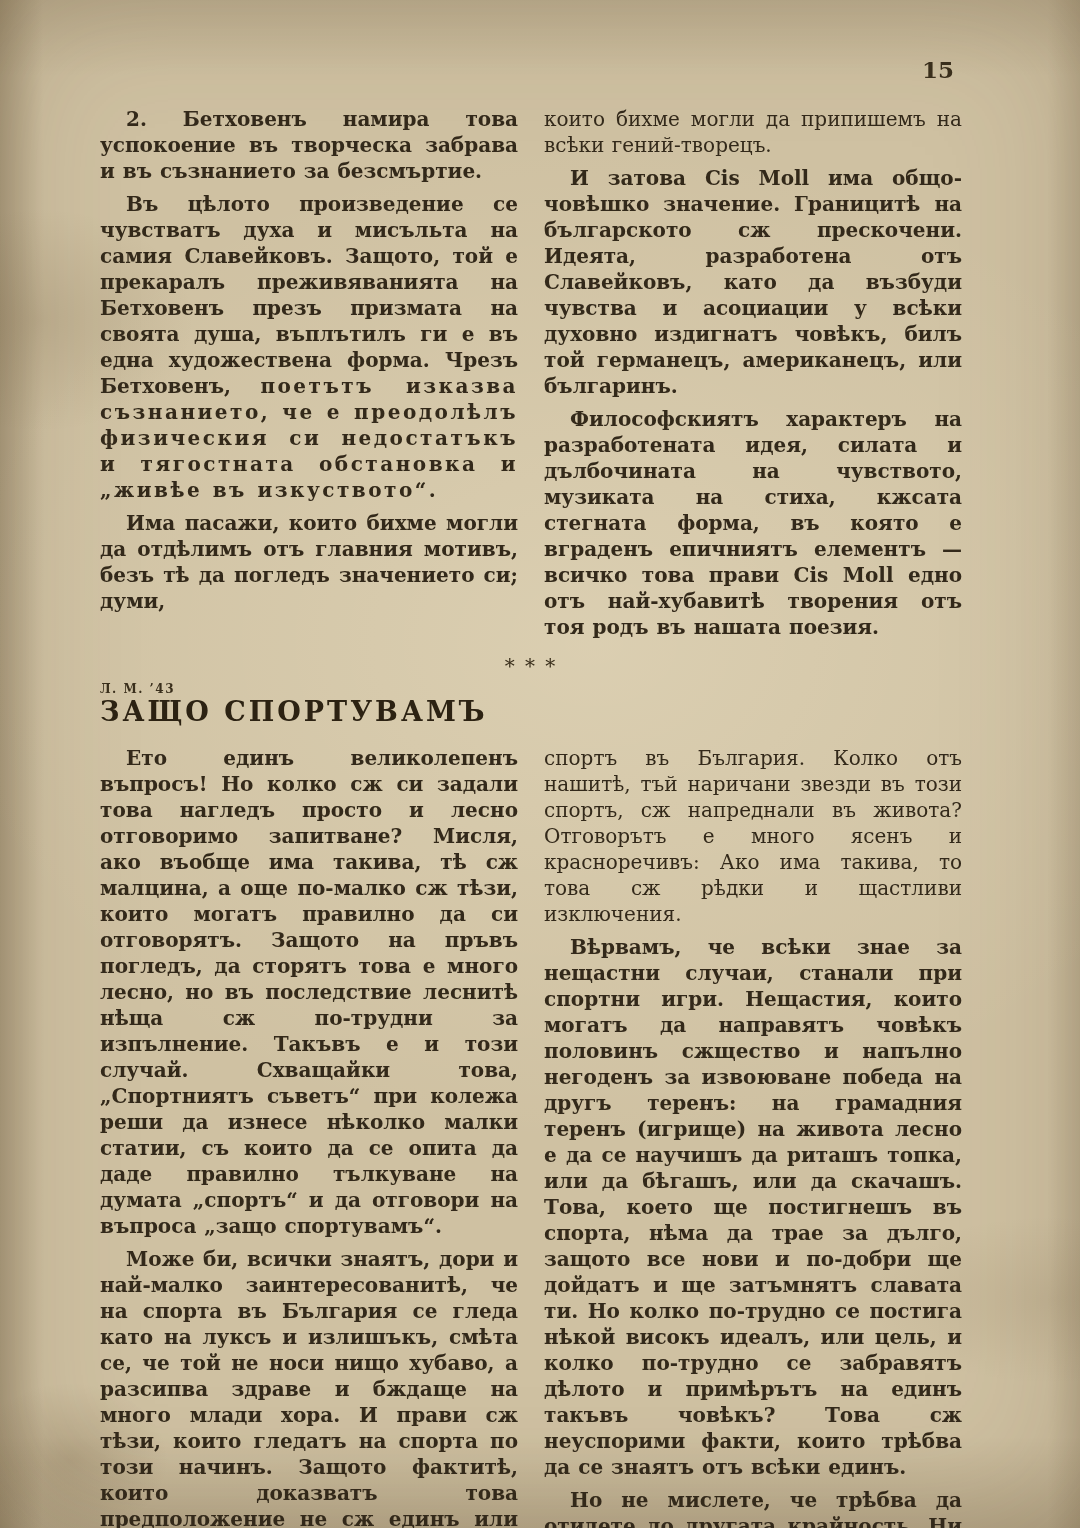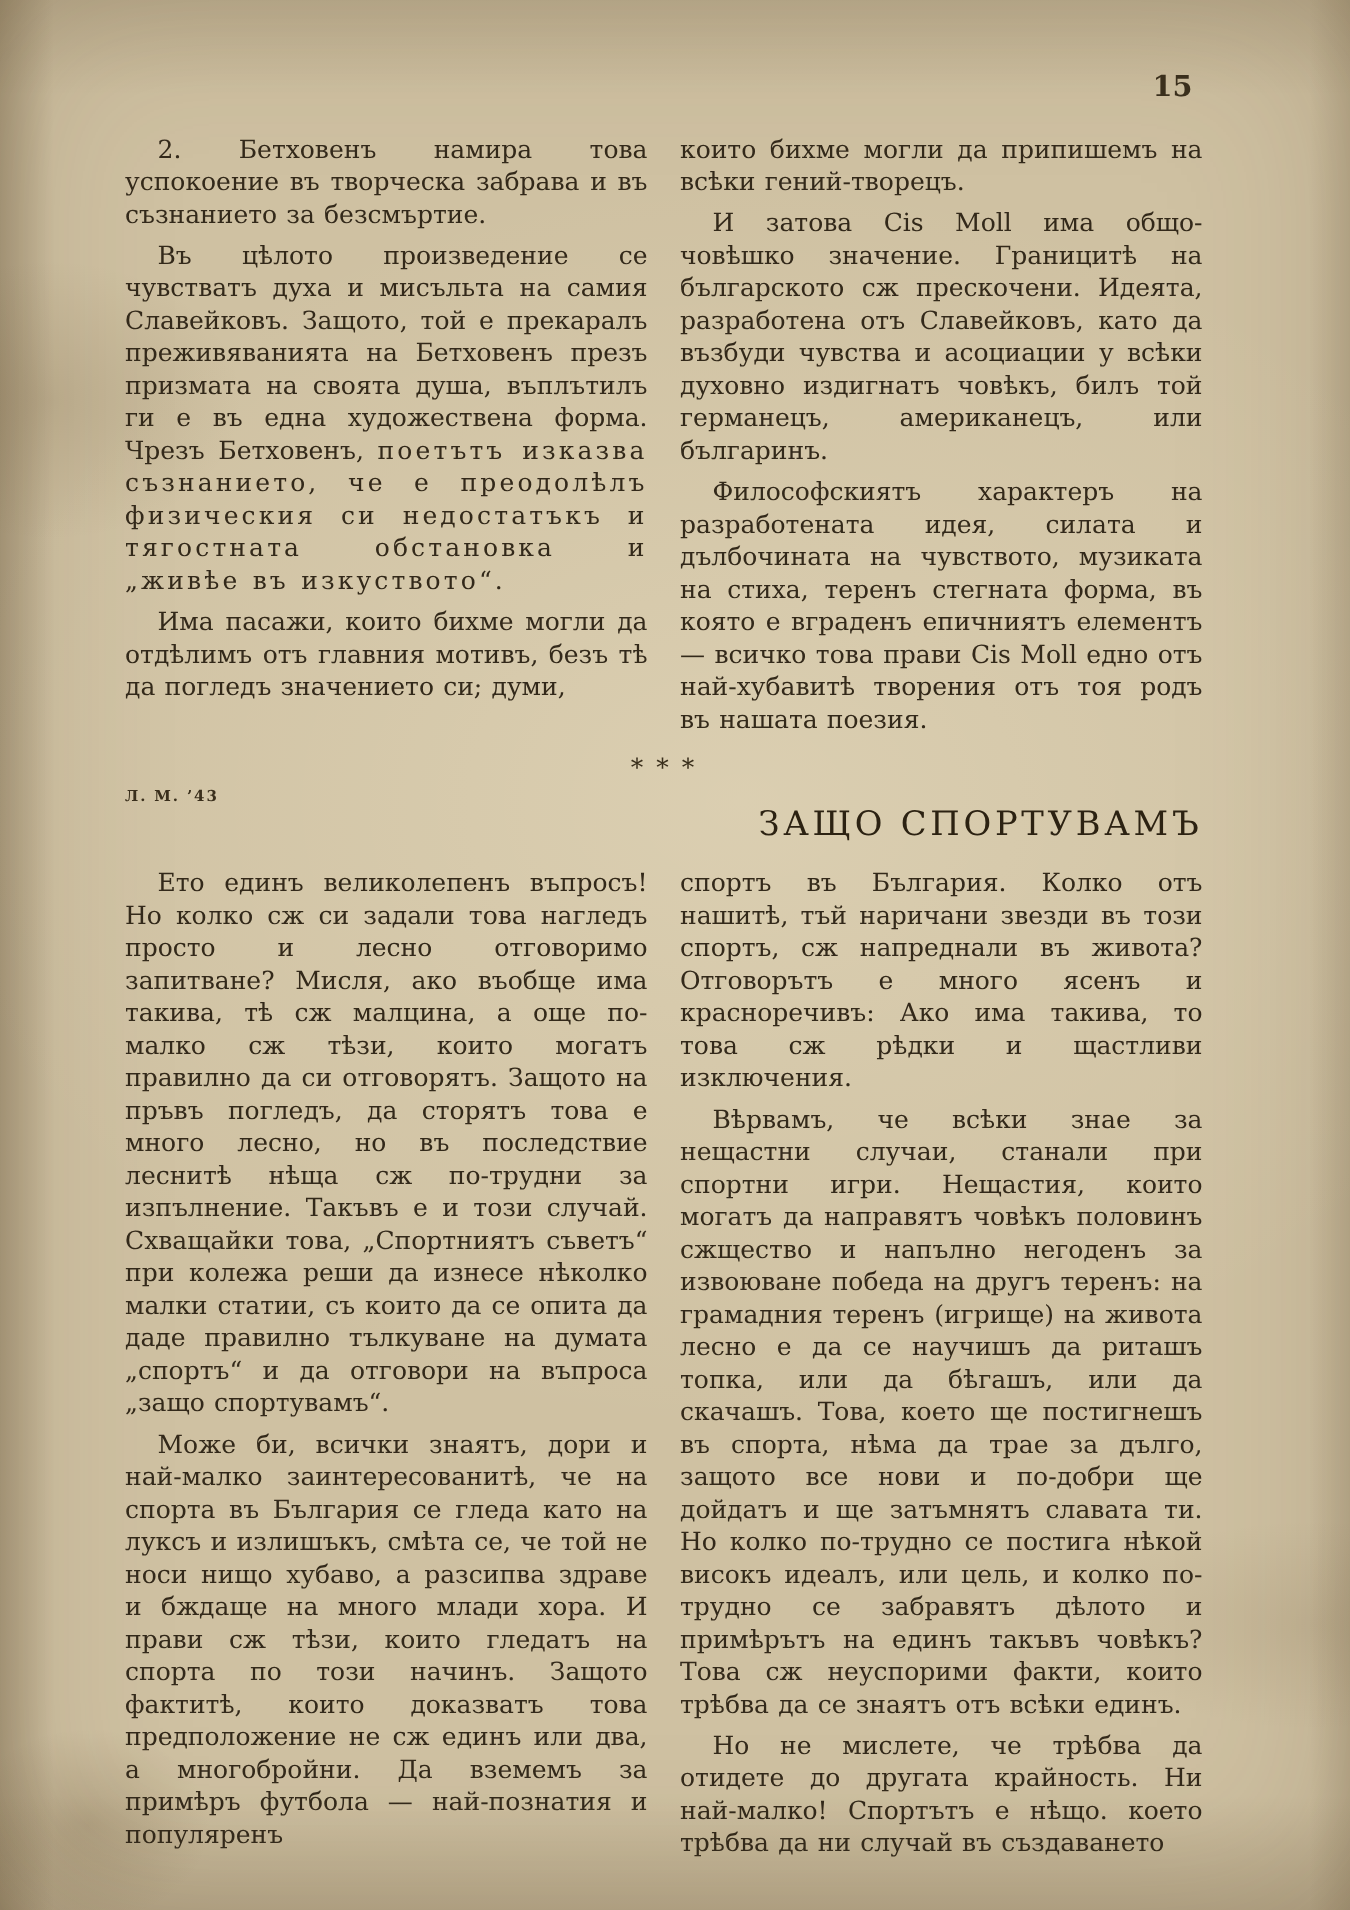--- a/index.html
+++ b/index.html
@@ -51,20 +51,21 @@
   }
   .para {
     margin: 0 0 7px 0;
     font-size: 20px;
     line-height: 26px;
     text-align: justify;
     word-spacing: 1px;
   }
   .para.indent {
     text-indent: 26px;
+    font-weight: bold;
   }
   .para:last-child {
     margin-bottom: 0;
   }
   .spaced {
     letter-spacing: 2.5px;
   }
   .mid-block {
     margin: 14px 0 16px 0;
   }
@@ -76,23 +77,23 @@
   }
   .signature {
     font-size: 12px;
     font-weight: bold;
     letter-spacing: 1.5px;
     margin-top: 4px;
     color: #3a2f1c;
   }
   .title {
     margin: 0 0 18px 0;
-    text-align: right;
+    text-align: left;
     font-size: 27px;
-    font-weight: normal;
+    font-weight: bold;
     letter-spacing: 3px;
     color: #2c2212;
   }
 </style>
 </head>
 <body>
 
 <div class="page">
   <div class="page-number">15</div>
 
@@ -100,21 +101,21 @@
 
     <section class="two-col">
       <div class="col">
           <p class="para indent"><span>2. Бетховенъ намира това успокоение въ творческа забрава и въ съзнанието за безсмъртие.</span></p>
           <p class="para indent"><span>Въ цѣлото произведение се чувстватъ духа и мисъльта на самия Славейковъ. Защото, той е прекаралъ преживяванията на Бетховенъ презъ призмата на своята душа, въплътилъ ги е въ една художествена форма. Чрезъ Бетховенъ, </span><span class="spaced">поетътъ изказва съзнанието, че е преодолѣлъ физическия си недостатъкъ и тягостната обстановка и „живѣе въ изкуството“.</span></p>
           <p class="para indent"><span>Има пасажи, които бихме могли да отдѣлимъ отъ главния мотивъ, безъ тѣ да погледъ значението си; думи,</span></p>
         </div>
       <div class="col">
           <p class="para"><span>които бихме могли да припишемъ на всѣки гений-творецъ.</span></p>
           <p class="para indent"><span>И затова Cis Moll има общо-човѣшко значение. Границитѣ на българското сж прескочени. Идеята, разработена отъ Славейковъ, като да възбуди чувства и асоциации у всѣки духовно издигнатъ човѣкъ, билъ той германецъ, американецъ, или българинъ.</span></p>
-          <p class="para indent"><span>Философскиятъ характеръ на разработената идея, силата и дълбочината на чувството, музиката на стиха, теренъ стегната форма, въ която е вграденъ епичниятъ елементъ — всичко това прави Cis Moll едно отъ най-хубавитѣ творения отъ тоя родъ въ нашата поезия.</span></p>
+          <p class="para indent"><span>Философскиятъ характеръ на разработената идея, силата и дълбочината на чувството, музиката на стиха, кжсата стегната форма, въ която е вграденъ епичниятъ елементъ — всичко това прави Cis Moll едно отъ най-хубавитѣ творения отъ тоя родъ въ нашата поезия.</span></p>
         </div>
     </section>
 
     <div class="mid-block">
       <div class="separator">*   *   *</div>
       <div class="signature">Л. М. ’43</div>
       <h1 class="title">ЗАЩО СПОРТУВАМЪ</h1>
     </div>
 
     <section class="two-col">

